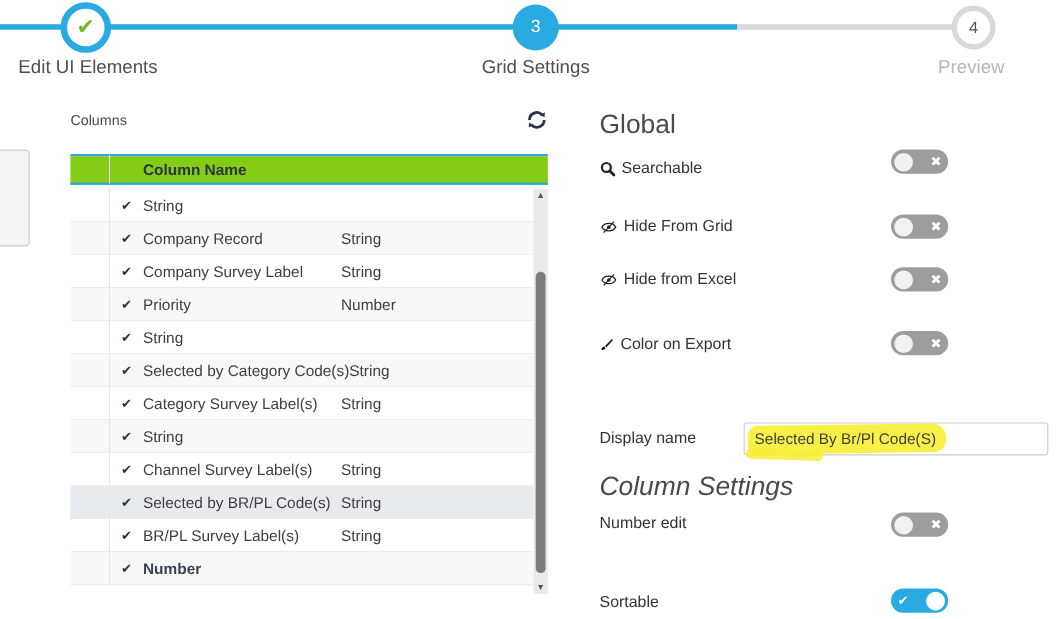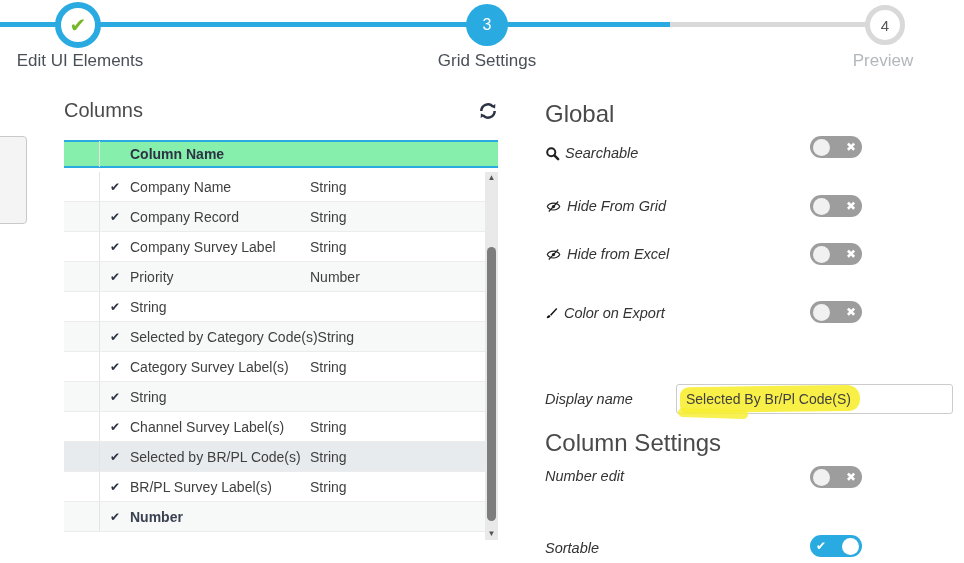--- a/index.html
+++ b/index.html
@@ -21,46 +21,46 @@
   .lbl-3 { left:487px; transform:translateX(-50%); }
   .lbl-4 { left:883px; transform:translateX(-50%); color:#b2b7bc; }
 
   
   .cutoff-panel { position:absolute; left:-18px; top:136px; width:45px; height:88px;
     background:#f4f4f4; border:1px solid #c9c9c9; border-radius:4px; }
 
   
   .col-head { position:absolute; left:64px; top:99px; width:434px; display:flex;
     justify-content:space-between; align-items:center; }
-  .col-title { font-size:20px; color:#4a4a4a; }
+  .col-title { font-size:13px; color:#4a4a4a; }
   .refresh-btn { width:20px; height:20px; cursor:pointer; }
   .coltable { position:absolute; left:64px; top:140px; width:434px; height:398px;
     border-top:2px solid #29abe2; font-size:14px; }
   .thead { display:flex; height:26px; align-items:center; border-bottom:2px solid #29abe2;
-    font-weight:bold; color:#2c3345; background:#86efac; }
+    font-weight:bold; color:#2c3345; background:#84cc16; }
   .trows { position:absolute; left:0; top:30px; width:421px; }
   .trow { display:flex; height:30px; align-items:center; border-bottom:1px solid #ececec; background:#fff; }
   .trow:nth-child(even) { background:#f7f8f8; }
   .trow.selected { background:#e8ebee; }
   .trow.boldrow .c-name, .trow.boldrow .c-type { font-weight:bold; color:#3a4150; }
   .c-grip { width:36px; height:100%; border-right:1px solid #e4e4e4; flex:0 0 36px; }
   .thead .c-grip { height:26px; }
   .c-check { flex:0 0 30px; text-align:center; color:#2c3345; font-size:12px; font-weight:bold; }
   .c-name { flex:0 0 180px; white-space:nowrap; overflow:visible; }
   .c-type { flex:1 1 auto; white-space:nowrap; }
   
   .vscroll { position:absolute; right:0; top:30px; width:13px; height:368px; background:#e9e9e9; }
   .vscroll .arr { position:absolute; left:0; width:13px; text-align:center; font-size:8px; color:#555; line-height:12px; }
   .arr.up { top:0; } .arr.down { bottom:0; }
   .vthumb { position:absolute; left:2px; top:75px; width:9px; height:274px; background:#7d7d7d; border-radius:5px; }
 
   
   .rp-title { position:absolute; left:545px; font-size:24px; color:#4a4a4a; }
-  .t-global { top:100px; } .t-colset { top:429px; }
-  .rp-label { position:absolute; left:545px; font-size:14.5px; color:#333; display:flex; align-items:center; gap:5px; white-space:nowrap;font-style:italic; }
+  .t-global { top:100px; } .t-colset { top:429px;font-style:italic; }
+  .rp-label { position:absolute; left:545px; font-size:14.5px; color:#333; display:flex; align-items:center; gap:5px; white-space:nowrap; }
   .rp-label svg { flex:0 0 auto; }
   .toggle { position:absolute; left:810px; width:52px; height:22px; border-radius:11px;
     display:flex; align-items:center; justify-content:space-between; padding:0 3px; cursor:pointer; }
   .toggle.off { background:#9d9d9d; }
   .toggle.on  { background:#29abe2; }
   .toggle .knob { width:17px; height:17px; border-radius:50%; background:#f1f1f1; }
   .toggle.on .knob { background:#fff; }
   .toggle .sym { color:#fff; font-size:12px; font-weight:bold; line-height:1; padding:0 3px; }
 
   
@@ -112,21 +112,20 @@
     <div class="thead">
       <span class="c-grip"></span>
       <span class="c-check"></span>
       <span class="c-name">Column Name</span>
     </div>
 
     <div class="trows">
       <div class="trow">
         <span class="c-grip"></span>
         <span class="c-check">✔</span>
-        <span class="c-name">Company Name</span>
         <span class="c-type">String</span>
       </div>
       <div class="trow">
         <span class="c-grip"></span>
         <span class="c-check">✔</span>
         <span class="c-name">Company Record</span>
         <span class="c-type">String</span>
       </div>
       <div class="trow">
         <span class="c-grip"></span>

